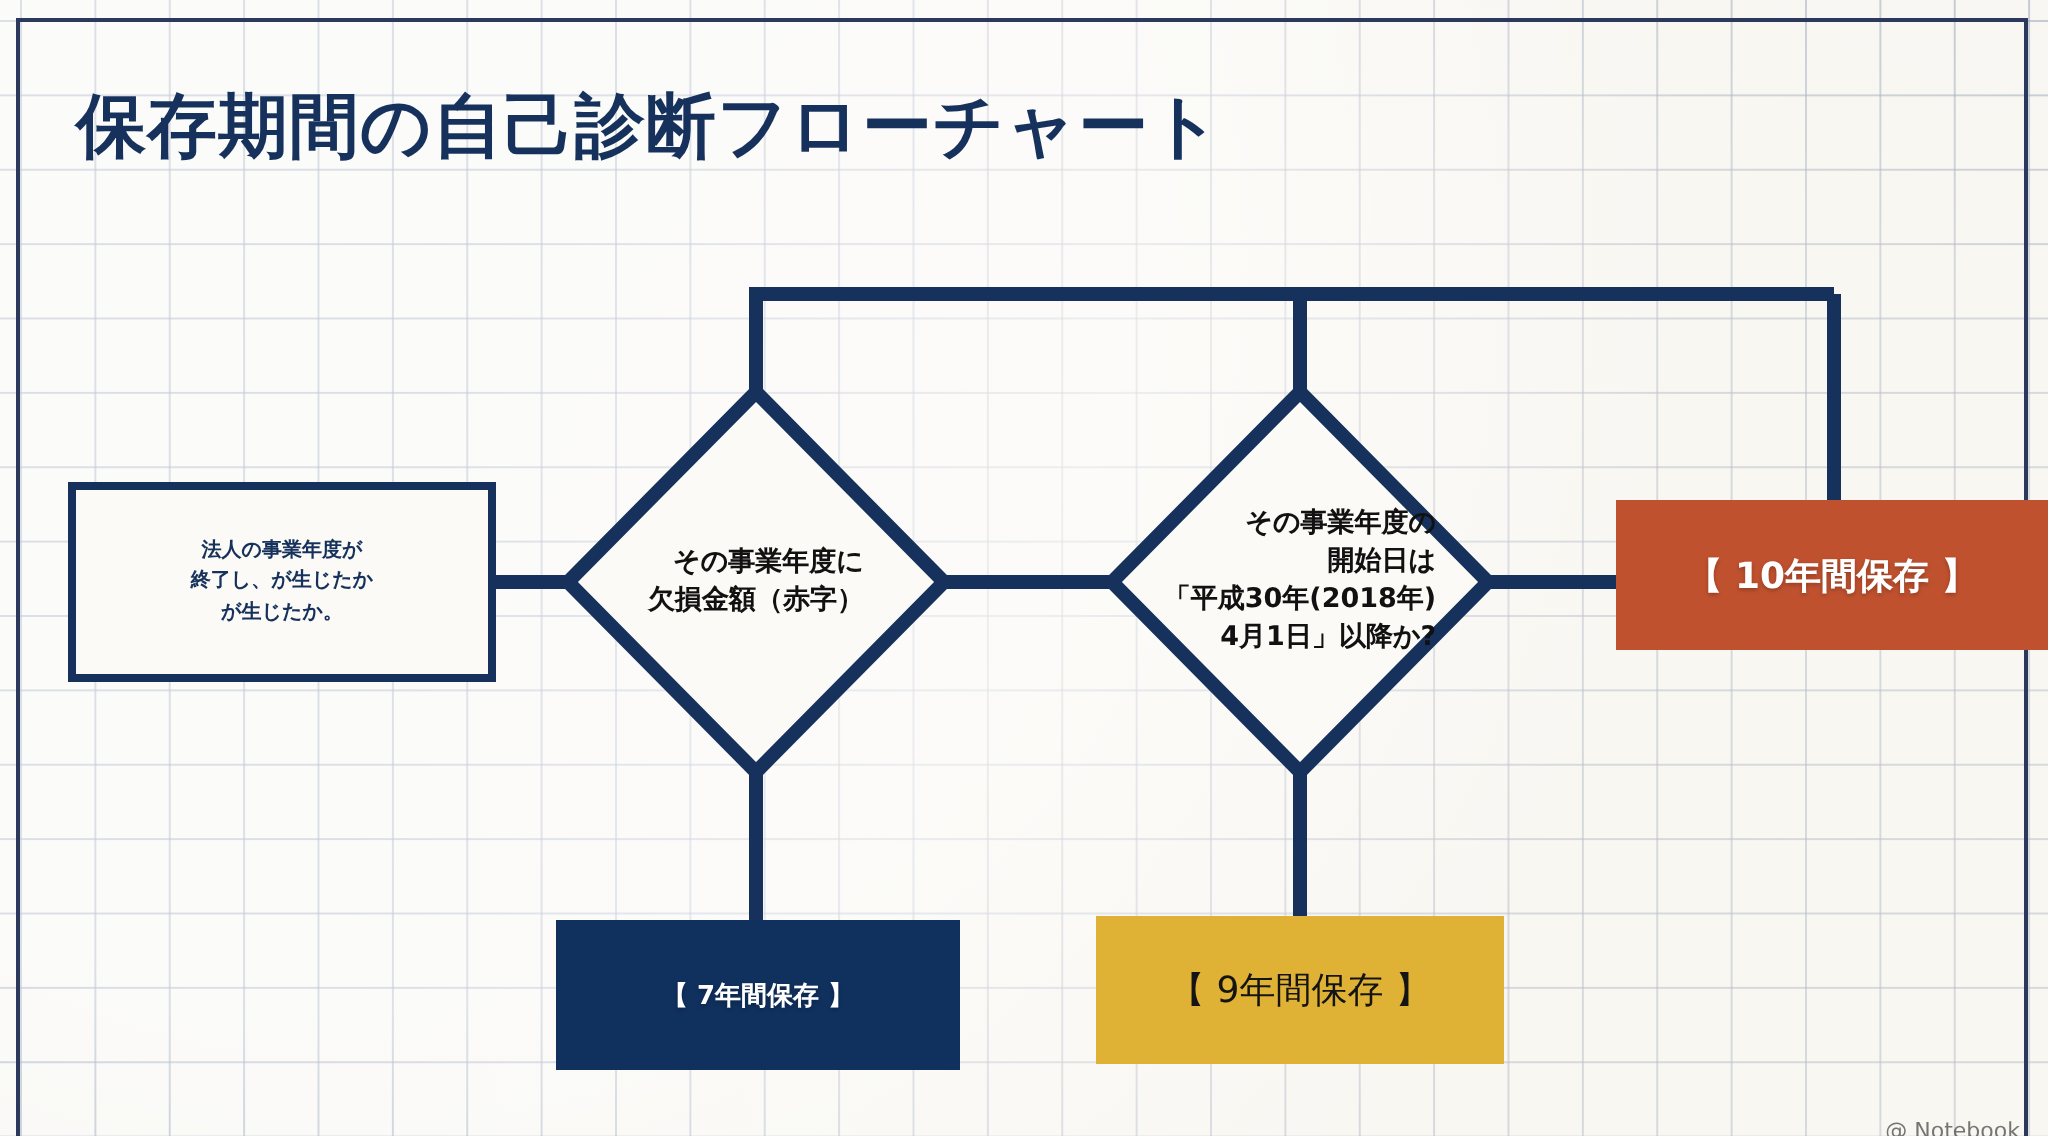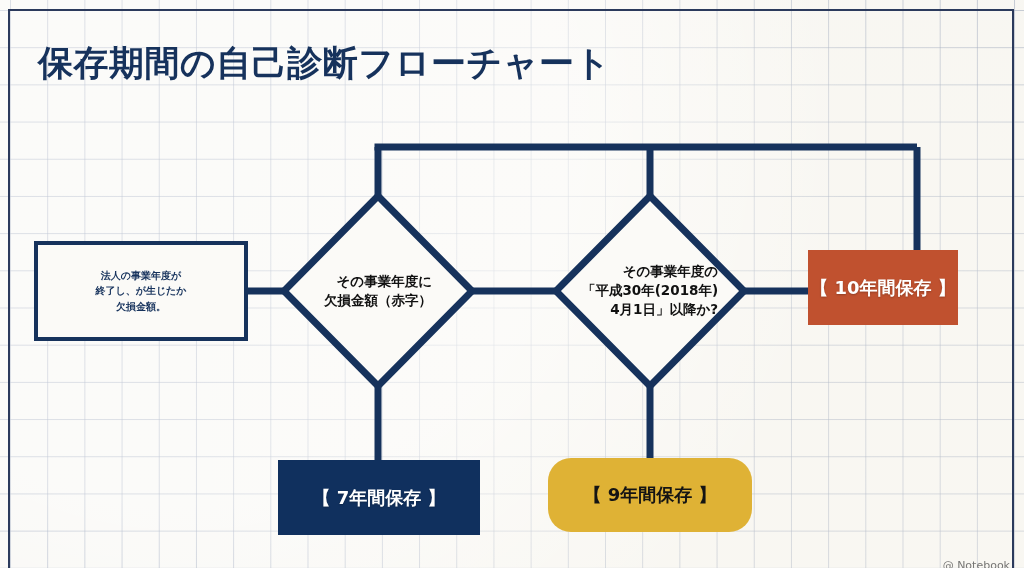--- a/index.html
+++ b/index.html
@@ -44,32 +44,32 @@
   }
 
   .diamond-label{
     position:absolute;color:#111;font-size:13.5px;font-weight:bold;
     line-height:1.42;text-align:right;white-space:nowrap;
   }
   #d1-label{left:378px;top:291px;transform:translate(-50%,-50%);}
   #d2-label{left:650px;top:291px;transform:translate(-50%,-50%);}
 
   #box-10{
-    left:808px;top:250px;width:150px;height:75px;
+    left:808px;top:250px;width:216px;height:75px;
     background:#c0512f;color:#ffffff;font-size:18px;font-weight:bold;
     text-shadow:0 1px 2px rgba(0,0,0,0.25);
   }
   #box-7{
     left:278px;top:460px;width:202px;height:75px;
-    background:#10305e;color:#ffffff;font-size:18px;font-weight:bold;
+    background:#10305e;color:#ffffff;font-size:13px;font-weight:bold;
     text-shadow:0 1px 2px rgba(0,0,0,0.25);
   }
   #box-9{
     left:548px;top:458px;width:204px;height:74px;
-    background:#dfb235;color:#141414;font-size:18px;font-weight:bold;border-radius:23px;
+    background:#dfb235;color:#141414;font-size:18px;font-weight:normal;
   }
 
   #watermark{
     position:absolute;right:14px;bottom:-4px;
     font-size:11px;color:#4a4a4a;opacity:0.75;white-space:nowrap;
   }
 </style>
 </head>
 <body>
 
@@ -103,31 +103,32 @@
     </g>
 
     <polygon points="378,196 472,291 378,386 284,291" fill="#fbfaf7" stroke="#16325c" stroke-width="7" stroke-linejoin="miter"></polygon>
     <polygon points="650,196 744,291 650,386 556,291" fill="#fbfaf7" stroke="#16325c" stroke-width="7" stroke-linejoin="miter"></polygon>
   </svg>
 
   <div class="node" id="start-box">
     <div>
       <div>法人の事業年度が</div>
       <div>終了し、が生じたか</div>
-      <div>欠損金額。</div>
+      <div>が生じたか。</div>
     </div>
   </div>
 
   <div class="diamond-label" id="d1-label">
     <div>その事業年度に</div>
     <div>欠損金額（赤字）</div>
   </div>
 
   <div class="diamond-label" id="d2-label">
     <div>その事業年度の</div>
+    <div>開始日は</div>
     <div>「平成30年(2018年)</div>
     <div>4月1日」以降か?</div>
   </div>
 
   <div class="node" id="box-10">【 10年間保存 】</div>
 
   <div class="node" id="box-7">【 7年間保存 】</div>
 
   <div class="node" id="box-9">【 9年間保存 】</div>
 

